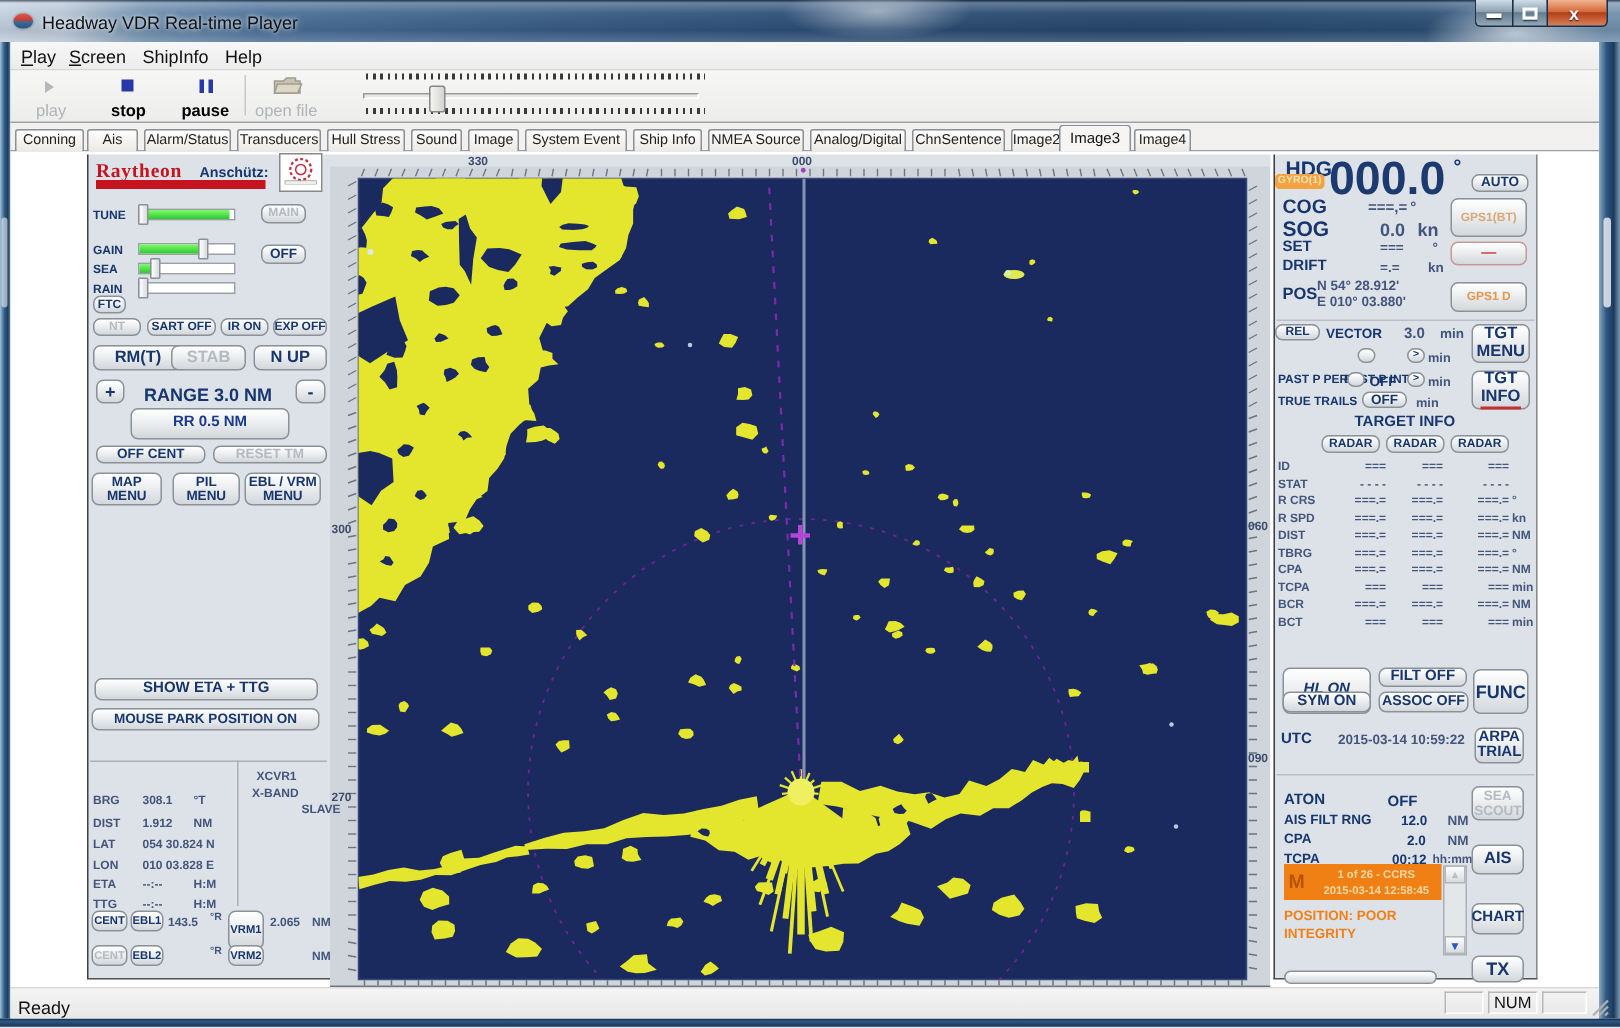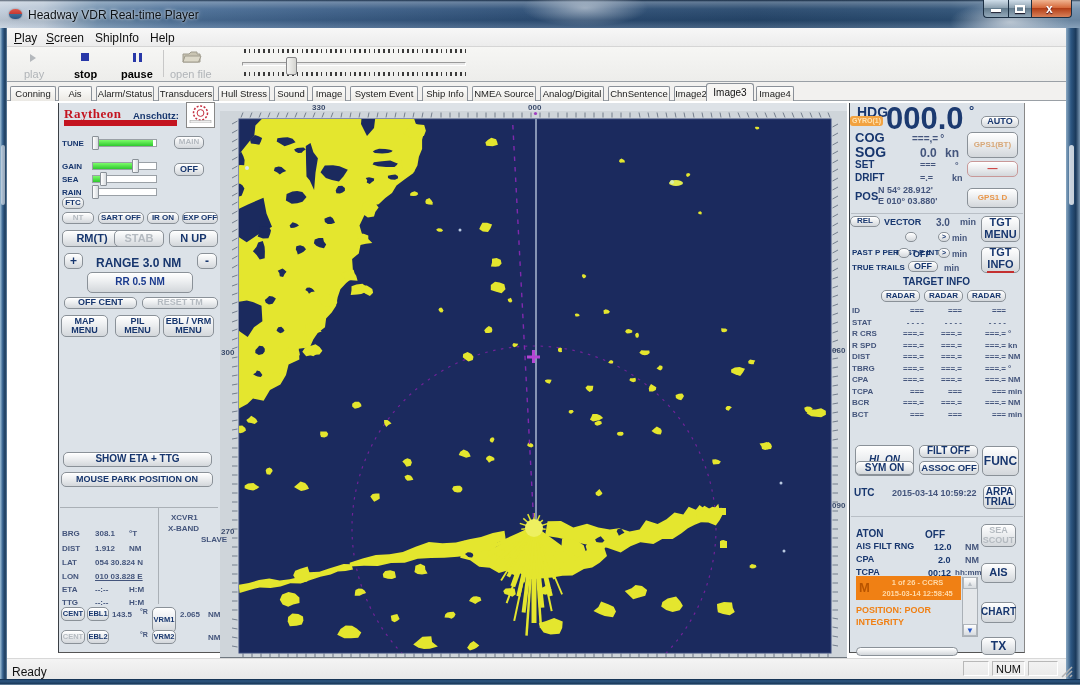--- a/index.html
+++ b/index.html
@@ -614,21 +614,21 @@
 <div class="lbl" style="left:171px;top:535px;font-size:8px;color:#44557c;margin-left:30px;">SLAVE</div>
 <div class="lbl" style="left:62px;top:529px;font-size:8px;color:#44557c;">BRG</div>
 <div class="lbl" style="left:95px;top:529px;font-size:8px;color:#44557c;">308.1</div>
 <div class="lbl" style="left:129px;top:529px;font-size:8px;color:#44557c;">°T</div>
 <div class="lbl" style="left:62px;top:544px;font-size:8px;color:#44557c;">DIST</div>
 <div class="lbl" style="left:95px;top:544px;font-size:8px;color:#44557c;">1.912</div>
 <div class="lbl" style="left:129px;top:544px;font-size:8px;color:#44557c;">NM</div>
 <div class="lbl" style="left:62px;top:558px;font-size:8px;color:#44557c;">LAT</div>
 <div class="lbl" style="left:95px;top:558px;font-size:8px;color:#44557c;">054 30.824 N</div>
 <div class="lbl" style="left:62px;top:572px;font-size:8px;color:#44557c;">LON</div>
-<div class="lbl" style="left:95px;top:572px;font-size:8px;color:#44557c;text-decoration:underline;">010 03.828 E</div>
+<div class="lbl" style="left:95px;top:572px;font-size:8px;color:#44557c;">010 03.828 E</div>
 <div class="lbl" style="left:62px;top:585px;font-size:8px;color:#44557c;">ETA</div>
 <div class="lbl" style="left:95px;top:585px;font-size:8px;color:#44557c;">--:--</div>
 <div class="lbl" style="left:129px;top:585px;font-size:8px;color:#44557c;">H:M</div>
 <div class="lbl" style="left:62px;top:598px;font-size:8px;color:#44557c;">TTG</div>
 <div class="lbl" style="left:95px;top:598px;font-size:8px;color:#44557c;">--:--</div>
 <div class="lbl" style="left:129px;top:598px;font-size:8px;color:#44557c;">H:M</div>
 <div class="b" style="left:61px;top:607px;width:24px;height:14px;font-size:7.5px;">CENT</div>
 <div class="b" style="left:87px;top:607px;width:22px;height:14px;font-size:7.5px;">EBL1</div>
 <div class="lbl" style="left:112px;top:610px;font-size:8px;color:#44557c;">143.5</div>
 <div class="lbl" style="left:140px;top:608px;font-size:7px;color:#44557c;">°R</div>

